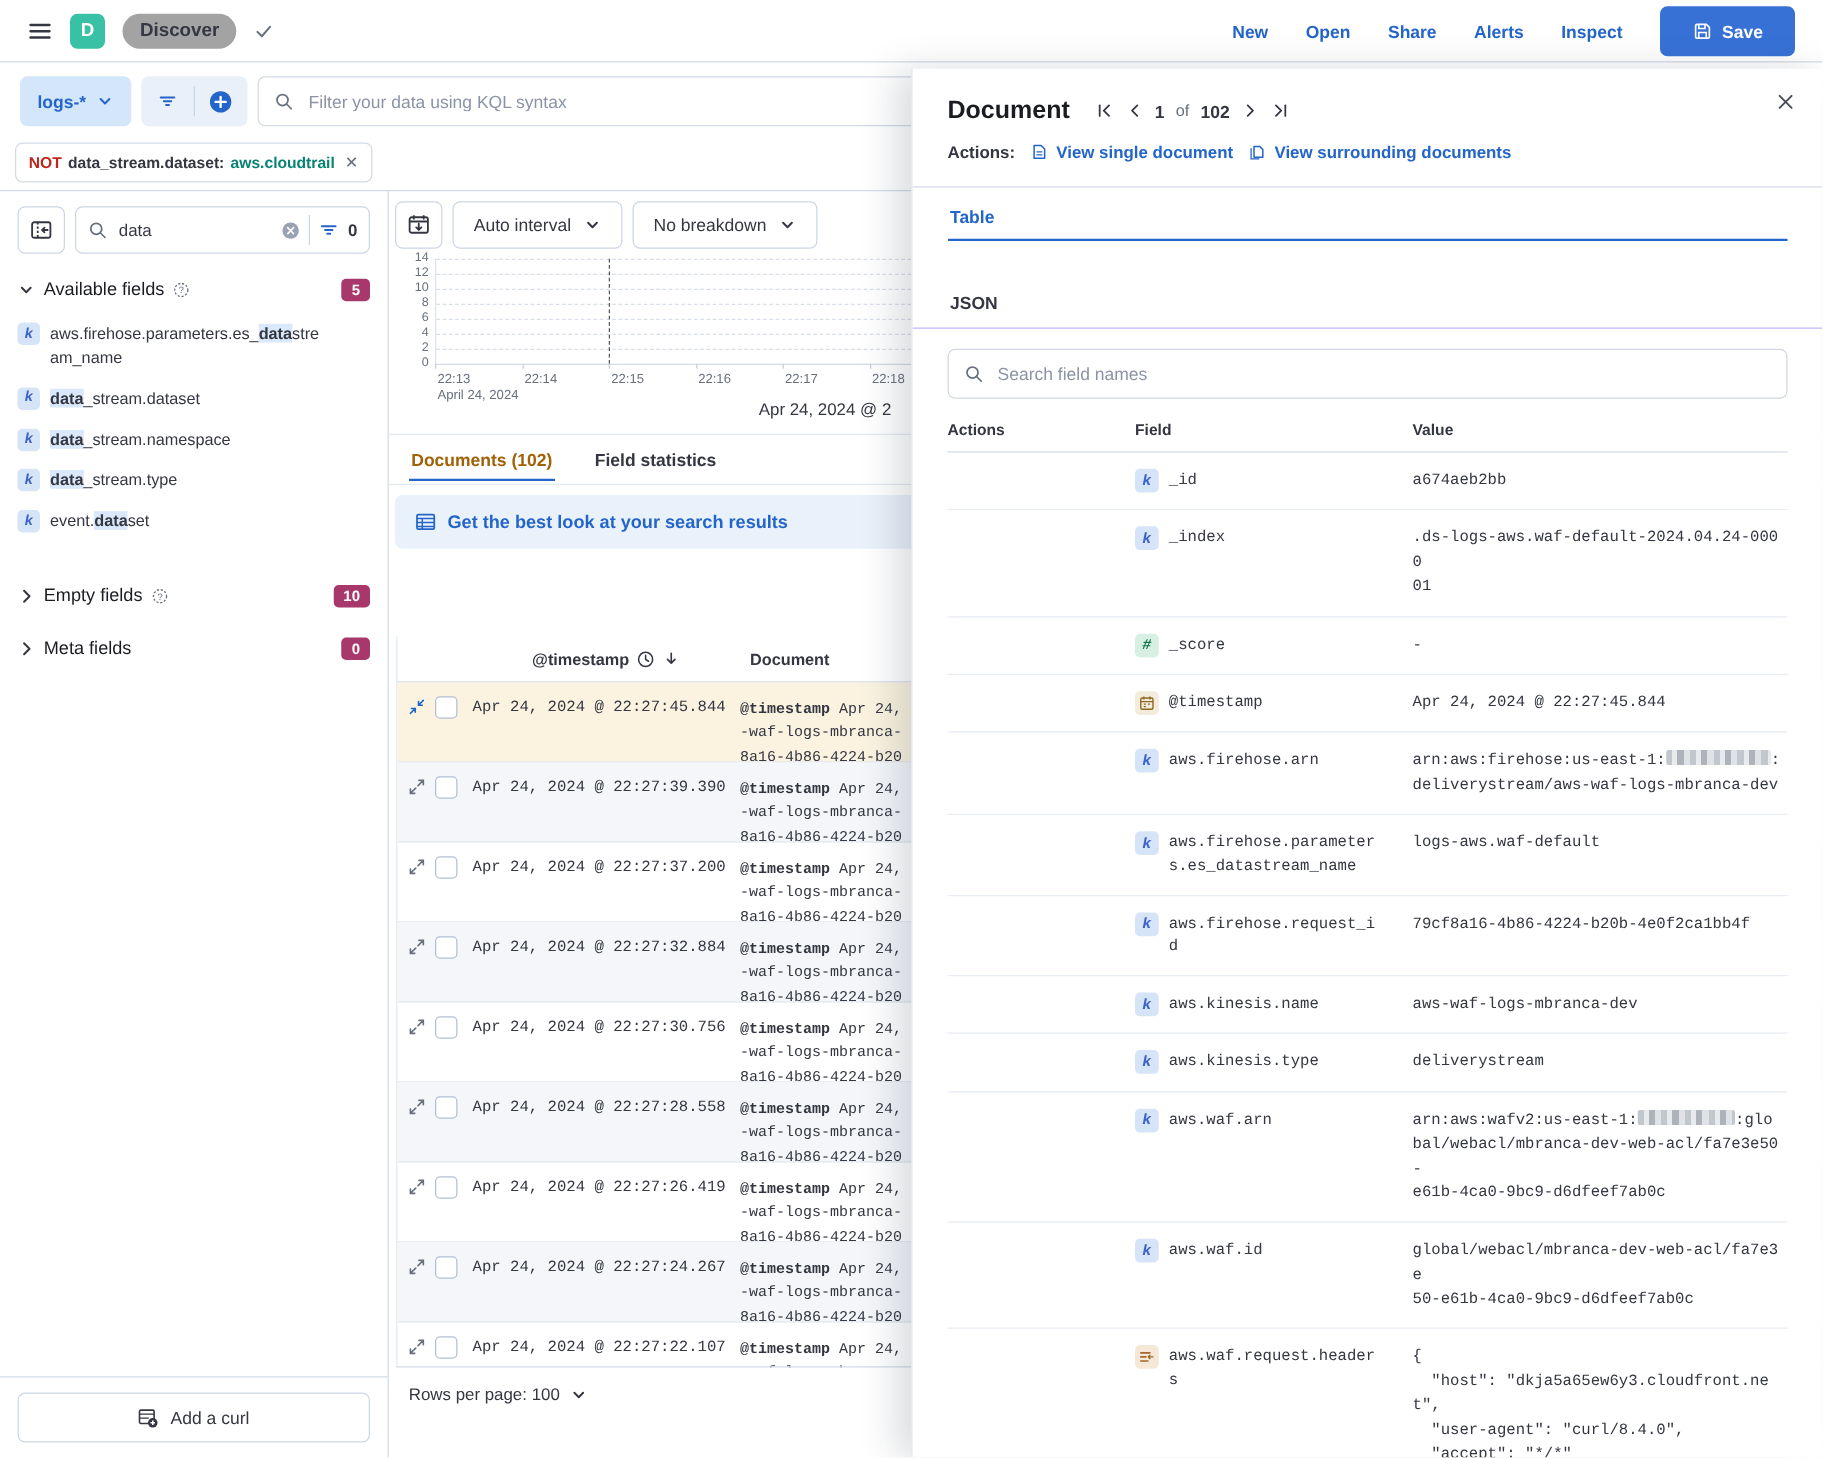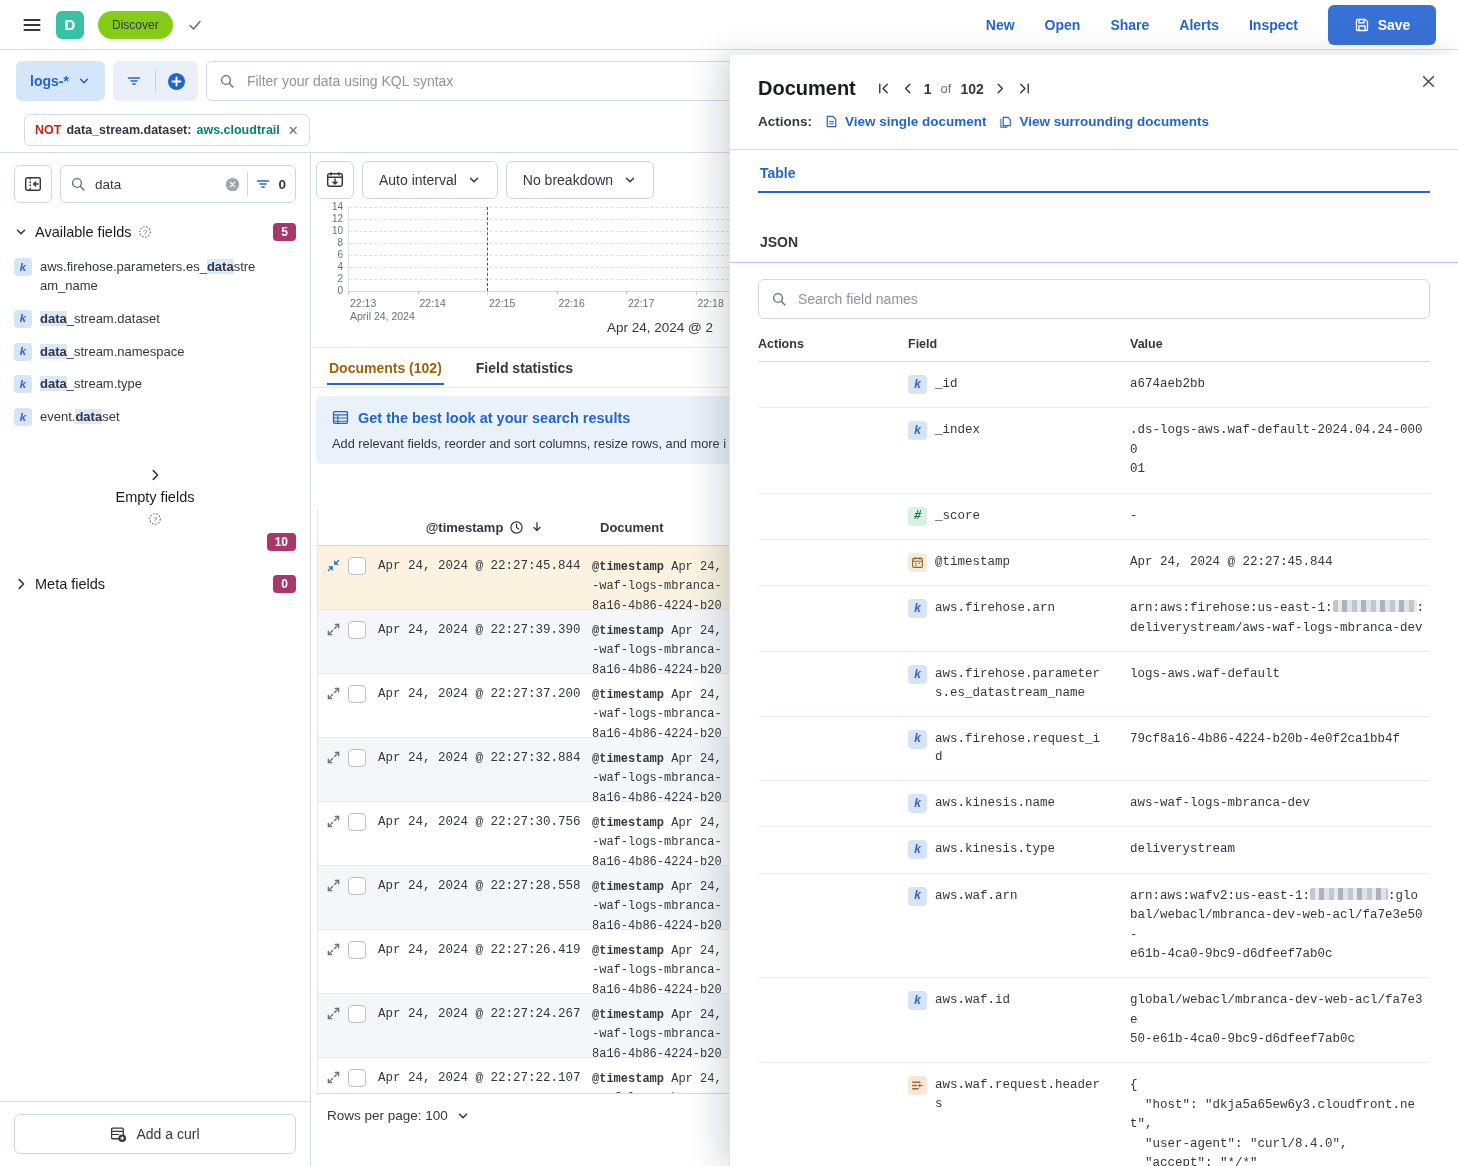--- a/index.html
+++ b/index.html
@@ -8,38 +8,38 @@
   .mono{font-family:"Liberation Mono","DejaVu Sans Mono",monospace;}
   svg{display:block;}
   .b{font-weight:bold;}
   .hl{background:#d9e8fb;font-weight:bold;}
   
   .app-header{position:absolute;top:0;left:0;right:0;height:50px;border-bottom:1px solid #d3dae6;
     display:flex;align-items:center;padding:0 22px;box-sizing:border-box;}
   .hdr-left{display:flex;align-items:center;gap:14px;}
   .space-logo{width:28px;height:28px;border-radius:6px;background:#38c1a4;color:#fff;font-weight:bold;
     display:flex;align-items:center;justify-content:center;font-size:15px;}
-  .crumb-pill{background:#84cc16;border-radius:14px;height:28px;display:flex;align-items:center;
-    padding:0 14px;font-size:12px;color:#343741;font-weight:400;}
+  .crumb-pill{background:#a3a3a3;border-radius:14px;height:28px;display:flex;align-items:center;
+    padding:0 14px;font-size:15px;color:#343741;font-weight:700;}
   .hdr-right{margin-left:auto;display:flex;align-items:center;gap:30px;}
   .nav-link{color:#2465c9;font-weight:bold;font-size:14px;cursor:pointer;text-decoration:none;}
   .save-btn{background:#3871d6;color:#fff;border:none;border-radius:6px;height:40px;min-width:108px;
     display:flex;align-items:center;justify-content:center;gap:8px;font-weight:bold;font-size:14px;}
   
   .query-row{position:absolute;top:61px;left:16px;right:16px;height:40px;display:flex;gap:8px;}
   .dv-pill{background:#d4e6f9;color:#2465c9;font-weight:bold;border-radius:6px;height:40px;
     display:flex;align-items:center;gap:8px;padding:0 14px;font-size:14px;}
   .qb-group{background:#e9f0f9;border-radius:6px;height:40px;display:flex;align-items:center;}
   .qb-btn{width:42px;height:40px;display:flex;align-items:center;justify-content:center;color:#2465c9;}
   .qb-sep{width:1px;height:24px;background:#c9d6e8;}
   .kql-box{flex:1;height:40px;border:1px solid #d3dae6;border-radius:6px;background:#fff;
     display:flex;align-items:center;gap:10px;padding:0 12px;box-sizing:border-box;}
   .kql-input{border:none;outline:none;flex:1;font-size:14px;color:#343741;background:transparent;}
   .kql-input::placeholder{color:#8b93a5;}
-  .filter-row{position:absolute;top:114px;left:24px;height:46px;display:flex;}
+  .filter-row{position:absolute;top:114px;left:12px;height:46px;display:flex;}
   .filter-pill{border:1px solid #d3dae6;border-radius:6px;height:30px;display:flex;align-items:center;
     gap:5px;padding:0 10px;font-size:12.5px;background:#fff;}
   .neg{color:#bd271e;font-weight:bold;}
   .f-field-txt{color:#343741;font-weight:600;}
   .f-val-txt{color:#078372;font-weight:600;}
   .pill-x{color:#69707d;font-size:13px;margin-left:3px;}
   .hr-top{position:absolute;top:152px;left:0;right:0;border-top:1px solid #d3dae6;}
   
   .sidebar{position:absolute;top:153px;left:0;width:310px;bottom:0;box-sizing:border-box;padding:12px 14px;}
   .sb-divider{position:absolute;top:153px;left:310px;bottom:0;width:0;border-left:1px solid #d3dae6;}
@@ -299,21 +299,21 @@
       <li class="f-item">
         <span class="kbadge">k</span>
         <span class="f-name"><span class="hl">data</span><span>_stream.type</span></span>
       </li>
       <li class="f-item">
         <span class="kbadge">k</span>
         <span class="f-name"><span>event.</span><span class="hl">data</span><span>set</span></span>
       </li>
     </ul>
 
-  <div class="sec-head" style="margin-top:34px;flex-direction:column;">
+  <div class="sec-head" style="margin-top:34px;">
     <span>
         <svg width="14" height="14" viewBox="0 0 16 16">
           <path d="M6 3l5 5-5 5" stroke="#343741" stroke-width="1.8" fill="none" stroke-linecap="round" stroke-linejoin="round"></path>
         </svg>
       </span>
     <span class="lbl">Empty fields</span>
     <span>
         <svg width="14" height="14" viewBox="0 0 16 16">
           <circle cx="8" cy="8" r="6" stroke="#69707d" stroke-width="1.2" fill="none" stroke-dasharray="2 1.6"></circle>
           <text x="8" y="11" text-anchor="middle" font-size="8.5" fill="#69707d">?</text>
@@ -419,21 +419,20 @@
   <div class="callout">
     <div class="co-title">
       <span>
           <svg width="17" height="17" viewBox="0 0 16 16">
             <rect x="1.5" y="2.5" width="13" height="11" rx="1" stroke="#2465c9" stroke-width="1.3" fill="none"></rect>
             <path d="M1.5 5.5h13M1.5 8.5h13M1.5 11.5h13M5.5 5.5v8" stroke="#2465c9" stroke-width="1.1"></path>
           </svg>
         </span>
       <span>Get the best look at your search results</span>
     </div>
-    <div class="co-body">Add relevant fields, reorder and sort columns, resize rows, and more i</div>
   </div>
 
   <div class="grid">
     <div class="g-head">
       <div class="gh-ctl"></div>
       <div class="gh-ts">
         <span>@timestamp</span>
         <span>
             <svg width="15" height="15" viewBox="0 0 16 16">
               <circle cx="8" cy="8" r="6" stroke="#343741" stroke-width="1.3" fill="none"></circle>

